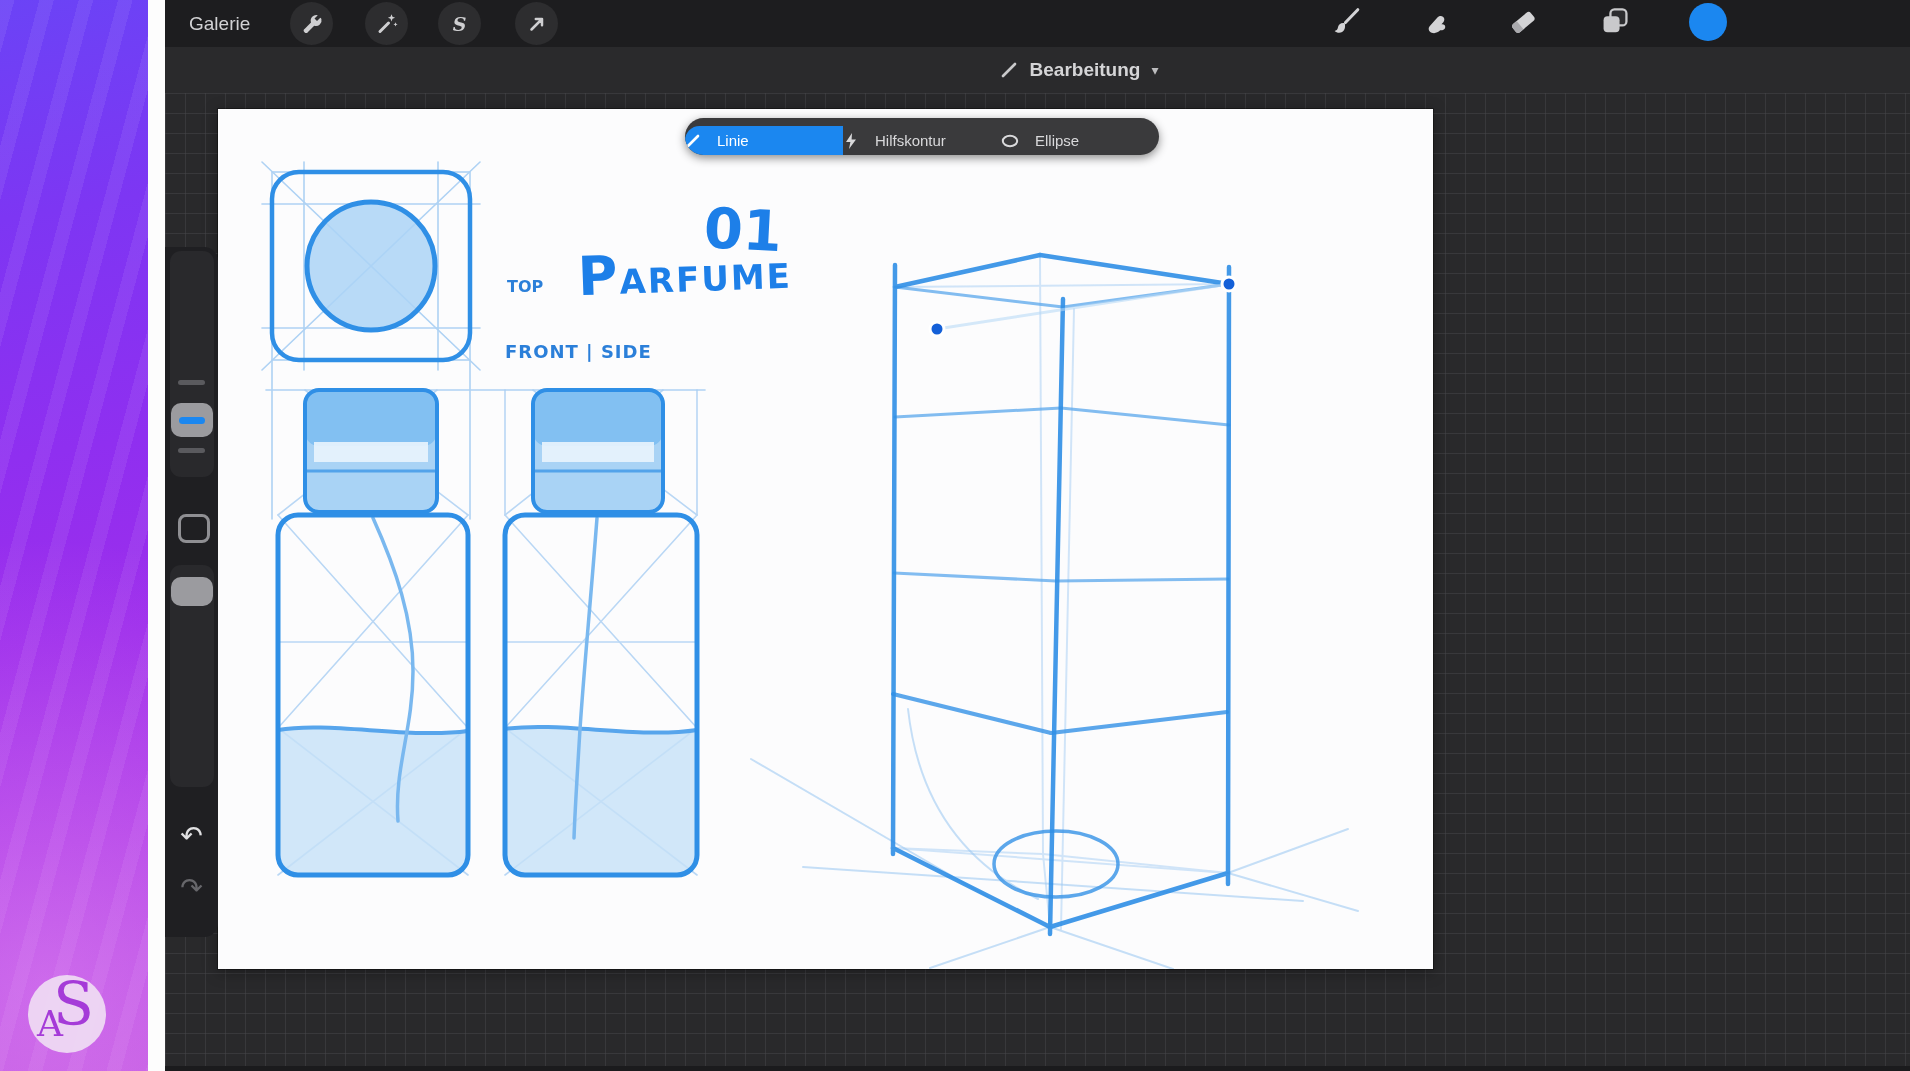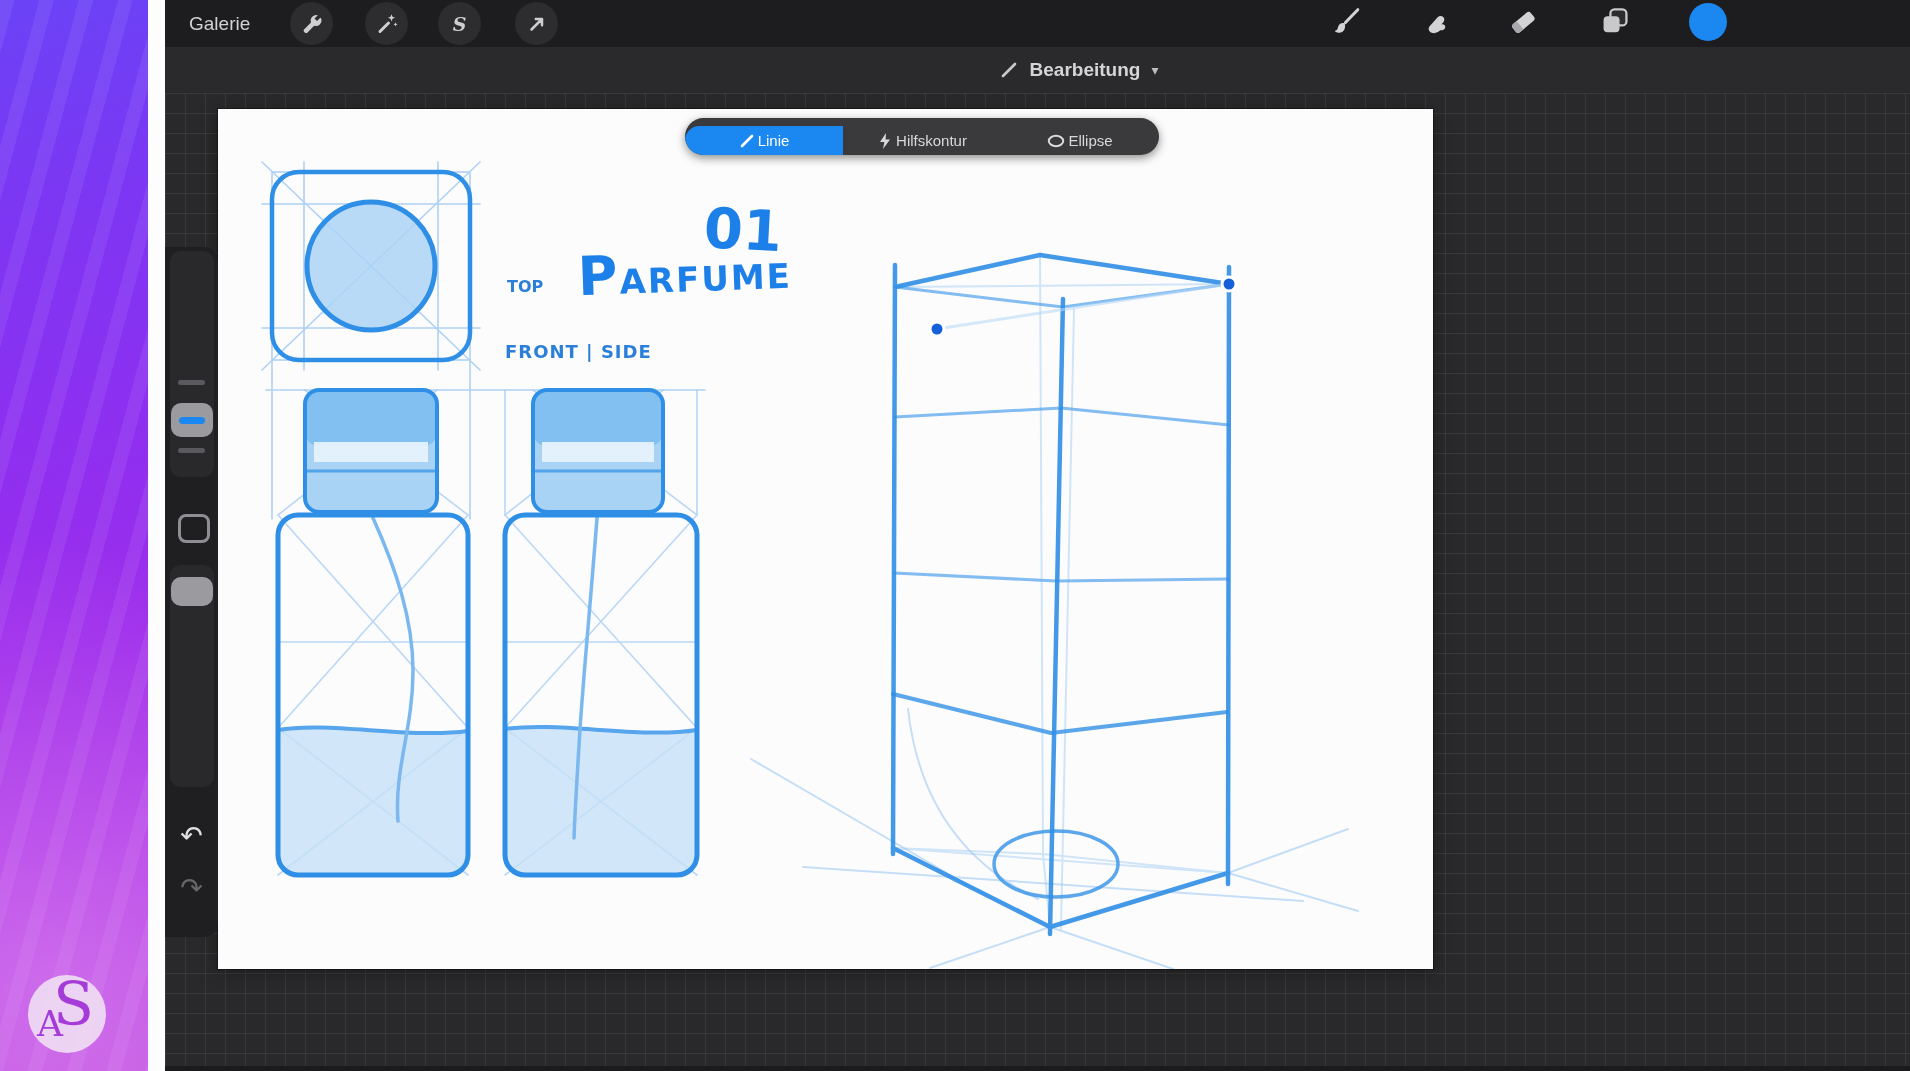--- a/index.html
+++ b/index.html
@@ -44,21 +44,21 @@
   .edit-title{font-size:19px;font-weight:bold;color:#d5d5d7;}
   .caret{font-size:14px;color:#bcbcbe;}
 
   
   .canvas{position:absolute;left:53px;top:109px;width:1215px;height:860px;background:#fcfcfd;
           box-shadow:0 0 0 1px rgba(0,0,0,.35),0 3px 14px rgba(0,0,0,.35);}
 
   
   .pill{position:absolute;left:520px;top:118px;width:474px;height:37px;border-radius:19px;background:#3a3a3c;
         display:flex;box-shadow:0 3px 10px rgba(0,0,0,.45);overflow:hidden;}
-  .pill .seg{flex:1;display:flex;align-items:center;justify-content:center;gap:3px;
+  .pill .seg{flex:1;display:flex;align-items:center;gap:16px;
              font-size:15px;color:#d9d9db;margin-top:8px;}
   .pill .seg.active{background:#1b87f0;color:#fff;border-radius:19px 0 0 19px;}
 
   
   .sidebar{position:absolute;left:0;top:247px;width:53px;height:690px;background:#1f1f22;border-radius:0 14px 14px 0;}
   .sb-track{position:absolute;left:5px;width:44px;background:#29292c;border-radius:11px;}
   .sb-track.top{top:4px;height:226px;}
   .sb-track.bottom{top:318px;height:222px;}
   .sb-tick{position:absolute;left:13px;width:27px;height:5px;border-radius:3px;background:#5a5a5e;}
   .sb-handle{position:absolute;left:6px;width:42px;border-radius:10px;background:#9b9b9f;}

